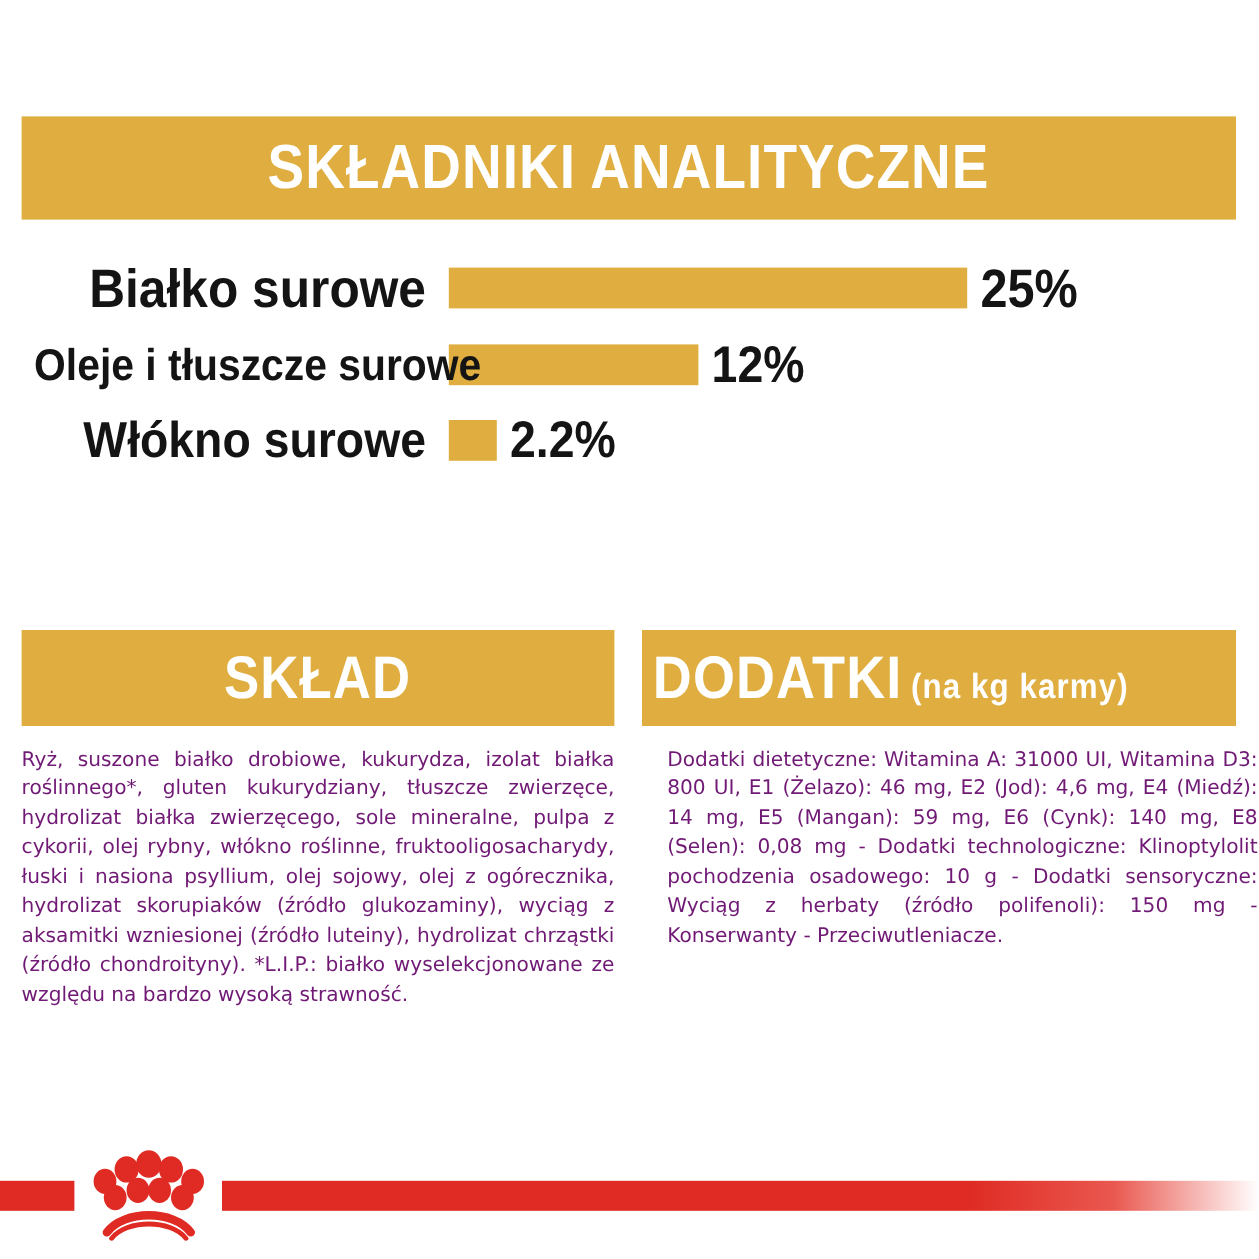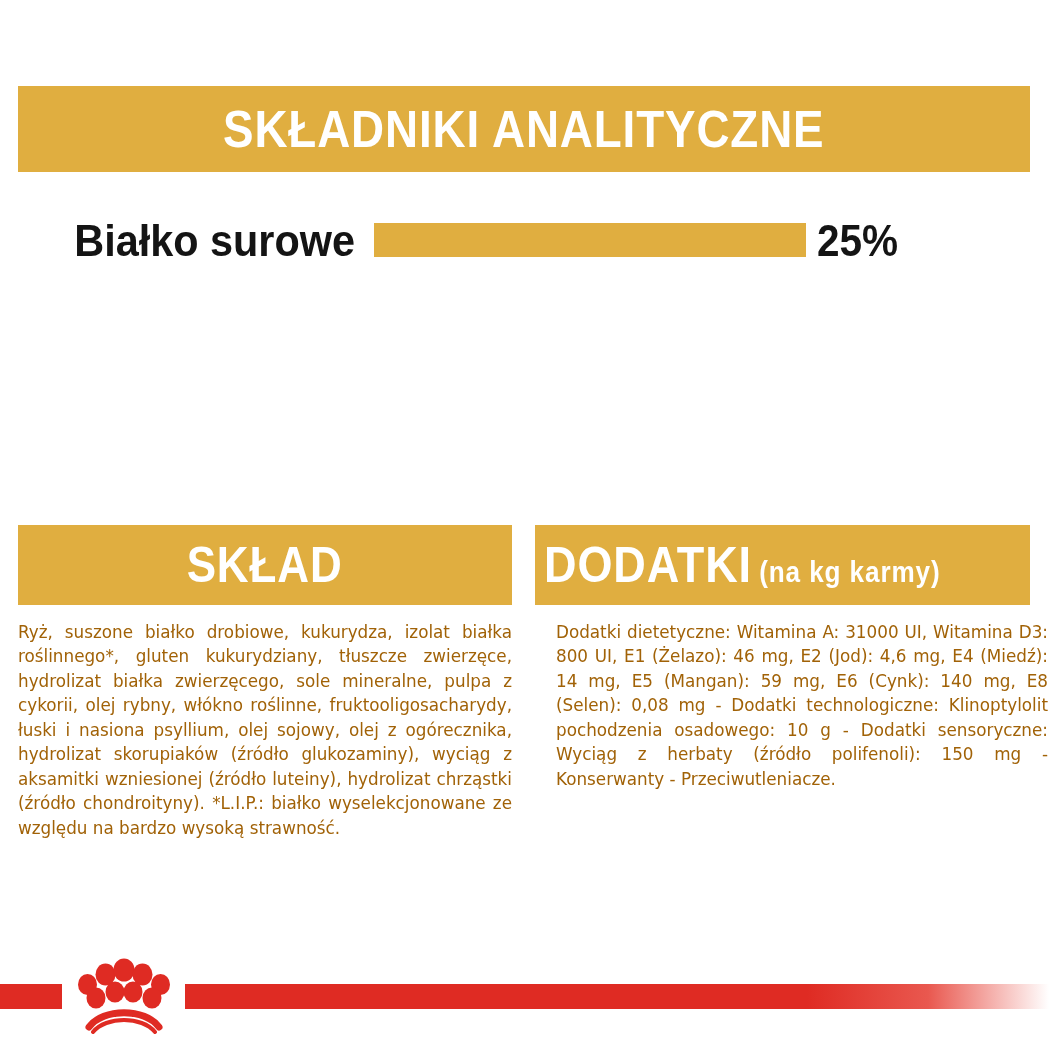--- a/index.html
+++ b/index.html
@@ -24,21 +24,21 @@
     position: absolute;
     background: #E0AE40;
     display: flex;
     align-items: center;
     justify-content: center;
     overflow: hidden;
   }
 
   #analytical-banner {
     left: 18px;
-    top: 86px;
+    top: 97px;
     width: 1012px;
     height: 86px;
   }
 
   .banner-title {
     color: #ffffff;
     font-family: "Liberation Sans Narrow", "Liberation Sans", sans-serif;
     font-weight: 700;
     font-size: 52px;
     letter-spacing: 1px;
@@ -146,21 +146,21 @@
 
   .banner-title .sub {
     font-size: 29px;
     margin-left: 8px;
     font-weight: 700;
   }
 
   .body-col {
     position: absolute;
     top: 620px;
-    color: #a16207;
+    color: #701a75;
     font-family: "DejaVu Sans", sans-serif;
     font-size: 16.8px;
     line-height: 1.455;
     text-align: justify;
     text-justify: inter-word;
   }
 
   #composition-text {
     left: 18px;
     width: 494px;
@@ -221,21 +221,35 @@
   <div id="chart">
 
     <div class="chart-row" id="chart-row-0">
       <span class="row-label nosel">Białko surowe</span>
       <span class="bar-wrap">
         <span class="bar"></span>
         <span class="bar-value nosel">25%</span>
       </span>
     </div>
 
-
+    <div class="chart-row" id="chart-row-1">
+      <span class="row-label nosel">Oleje i tłuszcze surowe</span>
+      <span class="bar-wrap">
+        <span class="bar"></span>
+        <span class="bar-value nosel">12%</span>
+      </span>
+    </div>
+
+    <div class="chart-row" id="chart-row-2">
+      <span class="row-label nosel">Włókno surowe</span>
+      <span class="bar-wrap">
+        <span class="bar"></span>
+        <span class="bar-value nosel">2.2%</span>
+      </span>
+    </div>
 
   </div>
 
   <div class="banner" id="additives-banner">
     <span class="banner-title nosel">
       <span>DODATKI</span>
       <span class="sub">(na kg karmy)</span>
     </span>
   </div>
 

